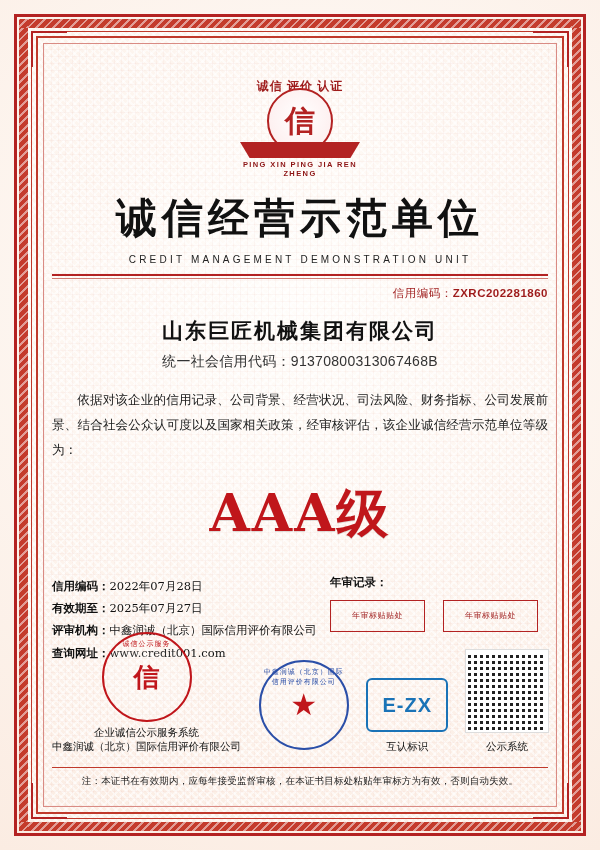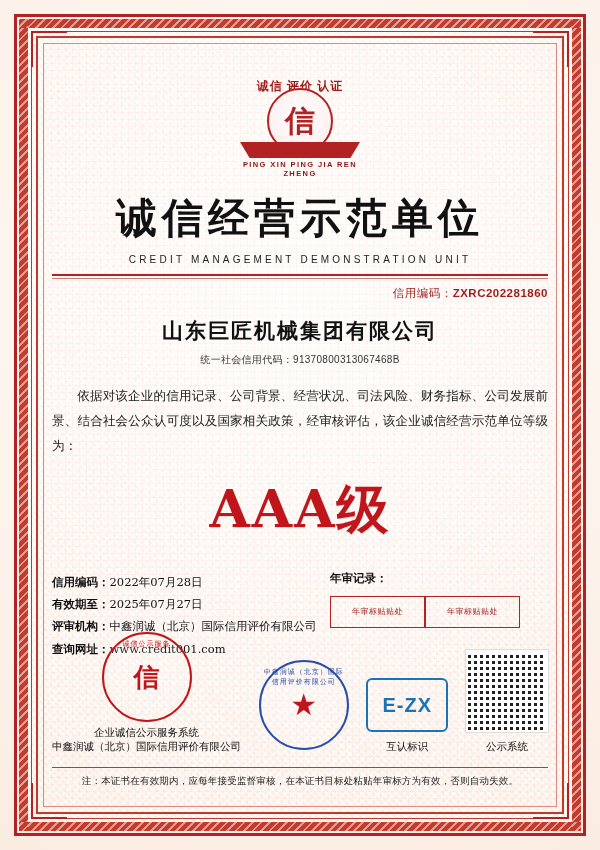--- a/index.html
+++ b/index.html
@@ -122,21 +122,21 @@
   .code-line .label{color:#9e1b1b;}
   .code-line .val{font-weight:bold;}
 
   .company{
     text-align:center;
     font-family:"DejaVu Serif", serif;
     font-size:21px;font-weight:bold;color:#111;letter-spacing:2px;
     margin-top:16px;
   }
   .uscc{
-    text-align:center;font-size:10px;color:#333;margin-top:8px;letter-spacing:.3px;
+    text-align:center;font-size:14px;color:#333;margin-top:8px;letter-spacing:.3px;
   }
 
   .body-text{
     margin-top:16px;
     font-family:"DejaVu Serif", serif;
     font-size:12.6px;line-height:2.0;color:#1a1a1a;
     text-align:justify;
     text-indent:2em;
   }
 
@@ -150,21 +150,21 @@
 
   
   .info{
     margin-top:26px;display:flex;justify-content:space-between;align-items:flex-start;
   }
   .info-left{font-size:11.5px;color:#111;line-height:1.95;}
   .info-left .k{font-weight:bold;}
   .info-left .v{font-family:"DejaVu Serif", serif;}
   .info-right{width:218px;font-size:11.5px;color:#111;}
   .info-right .rtitle{font-weight:bold;margin-bottom:10px;}
-  .stickers{display:flex;}
+  .stickers{display:flex;gap:18px;}
   .sticker{
     width:93px;height:30px;border:1px solid #b32222;
     display:flex;align-items:center;justify-content:center;
     font-size:8px;color:#9e1b1b;letter-spacing:.5px;
   }
 
   
   .seals{
     position:absolute;left:0;right:0;bottom:44px;
     display:flex;align-items:flex-end;justify-content:space-between;

